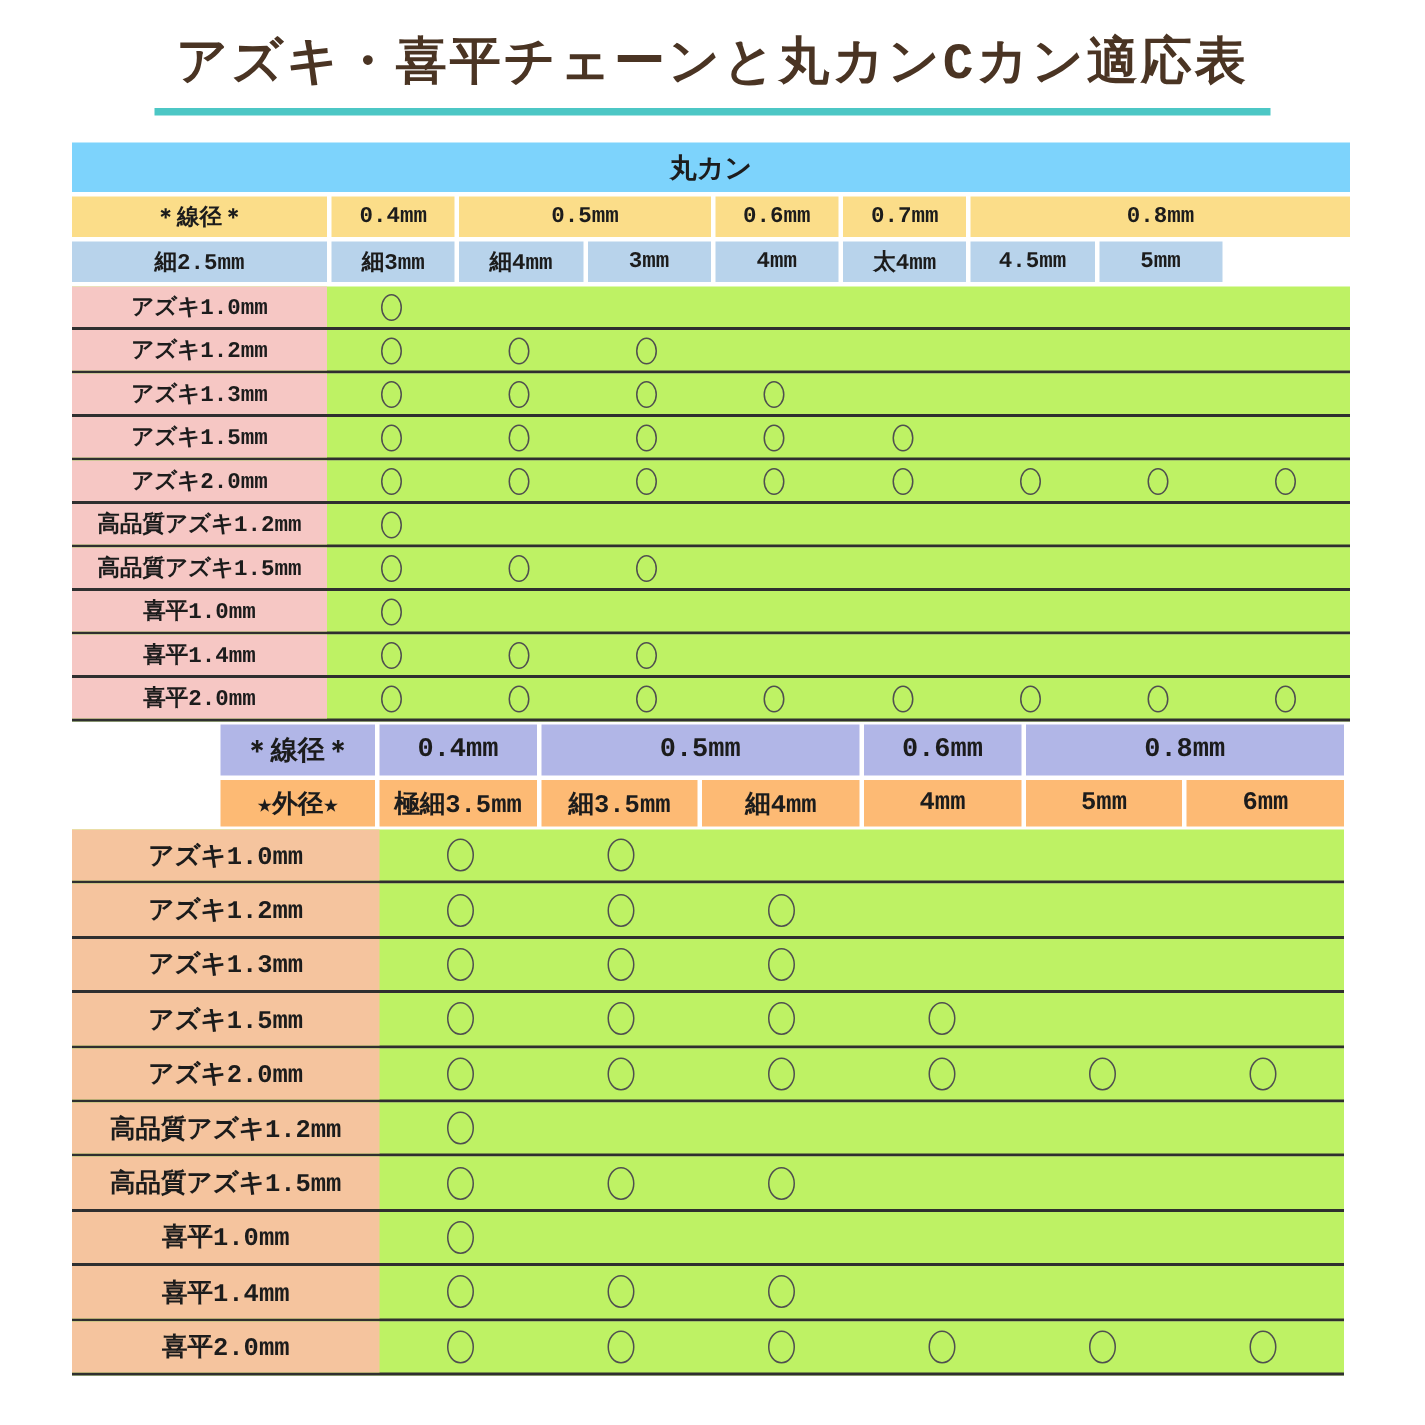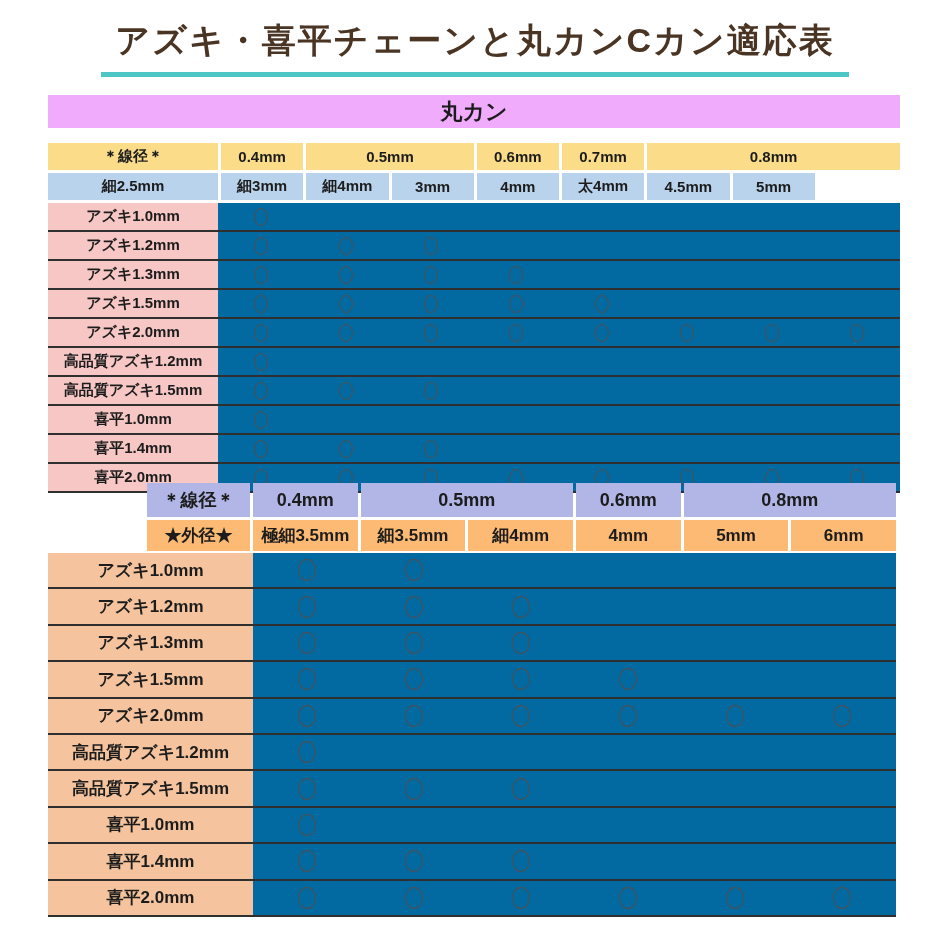--- a/index.html
+++ b/index.html
@@ -1,36 +1,36 @@
 <!DOCTYPE html>
 <html><head>
 <meta charset="utf-8">
 <style>
   * { margin:0; padding:0; box-sizing:border-box; }
   html,body { background:#ffffff; }
   .page {
     position:relative; width:950px; height:950px; background:#ffffff; overflow:hidden;
-    font-family:Liberation Sans, sans-serif; color:#1c1c1c;
+    font-family:Liberation Mono, monospace; color:#1c1c1c;
   }
   
   .title-wrap { position:absolute; top:18px; left:0; width:100%; text-align:center; }
   .title {
     display:inline-block; font-size:34px; font-weight:bold; color:#4a3423;
     letter-spacing:2px; padding:0 14px 8px; border-bottom:5px solid #4cc7c5;
   }
   
   .tbl { position:absolute; }
   .band, .hcell, .row-label, .mark-cell {
     display:flex; align-items:center; justify-content:center; font-weight:bold;
   }
-  .row { display:grid; border-bottom:2px solid #2f2f2f; background:#0369a1; }
+  .row { display:grid; border-bottom:2px solid #2f2f2f; background:#bef264; }
   .mark { border-radius:50%; border-style:solid; border-color:#4f4f4f; background:transparent; }
   
   .t1 { left:48px; top:95px; width:852px; }
-  .t1 .name-band { height:33px; background:#f0abfc; font-size:22px; margin-bottom:15px; }
+  .t1 .name-band { height:33px; background:#7dd3fc; font-size:18px; margin-bottom:3px; }
   .t1 .hgrid { display:grid; grid-template-columns:170px repeat(8,1fr); column-gap:3px; margin-bottom:3px; }
   .t1 .hcell { height:27px; font-size:15px; }
   .t1 .wire-cell { background:#fbdd89; }
   .t1 .outer-cell { background:#b8d3eb; }
   .t1 .row { grid-template-columns:170px repeat(8,1fr); height:29px; }
   .t1 .row-label { background:#f6c7c4; font-size:15px; }
   .t1 .mark { width:14px; height:18px; border-width:1.5px; }
   
   .t2 { left:48px; top:483px; width:848px; }
   .t2 .name-band { height:30px; width:749px; margin-left:99px; background:#8ba4d9; font-size:20px; margin-bottom:4px; }

